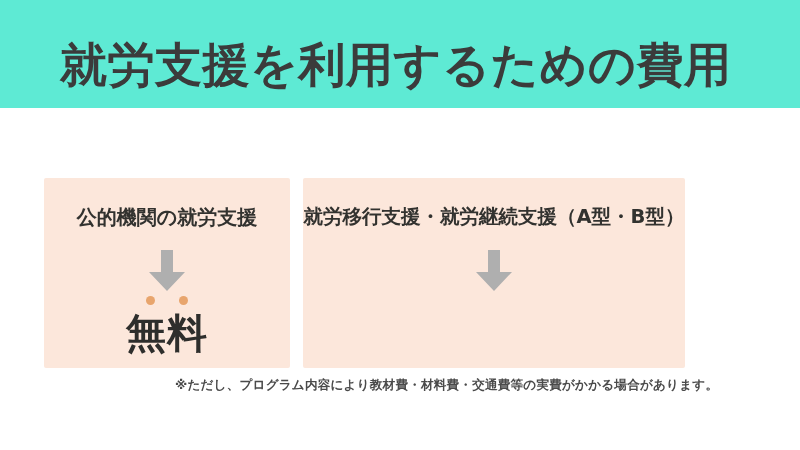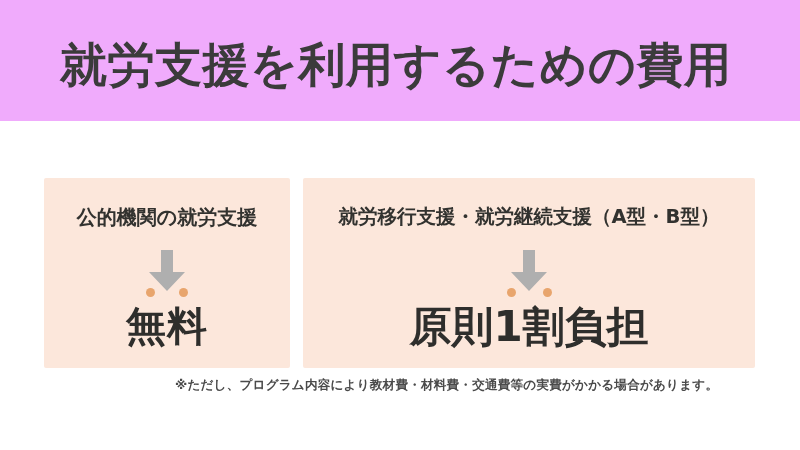--- a/index.html
+++ b/index.html
@@ -14,22 +14,22 @@
     overflow: hidden;
     position: relative;
   }
 
   
   .header-band {
     position: absolute;
     left: 0;
     top: 0;
     width: 800px;
-    height: 121px;
-    background: #f0abfc;
+    height: 108px;
+    background: #5eead4;
     box-sizing: border-box;
   }
   .page-title {
     position: absolute;
     left: 60px;
     top: 34px;
     font-size: 47px;
     line-height: 62px;
     font-weight: bold;
     color: #3b3b3b;
@@ -48,21 +48,21 @@
 
   .card {
     position: absolute;
     top: 47px;
     height: 190px;
     background: #fce7db;
     border-radius: 2px;
     box-sizing: border-box;
   }
   .card-left  { left: 44px;  width: 246px; }
-  .card-right { left: 303px; width: 452px; }
+  .card-right { left: 303px; width: 382px; }
 
   .card-heading {
     position: absolute;
     left: 0;
     right: 0;
     top: 26px;
     text-align: center;
     font-size: 20px;
     line-height: 26px;
     font-weight: bold;
@@ -84,21 +84,22 @@
     width: 36px;
     height: 41px;
     display: block;
   }
 
   
   .result-block {
     position: absolute;
     left: 0;
     right: 0;
-    top: 110px;
+    top: 118px;
+    font-family: Liberation Serif, serif;
   }
   .dots-row {
     display: flex;
     justify-content: center;
     gap: 24px;
     height: 9px;
   }
   .card-right .dots-row { gap: 27px; }
   .dot {
     width: 9px;
@@ -158,24 +159,17 @@
 
   <div class="card card-right">
     <div class="card-heading">就労移行支援・就労継続支援（A型・B型）</div>
 
     <div class="arrow-wrap">
       <svg class="arrow-down" viewBox="0 0 36 41">
         <polygon points="12,0 24,0 24,22 36,22 18,41 0,22 12,22" fill="#AFAFAF"></polygon>
       </svg>
     </div>
 
-    <div class="result-block">
-      <div class="dots-row">
-        <span class="dot"></span>
-        <span class="dot"></span>
-      </div>
-      <div class="result-text">原則1割負担</div>
-    </div>
   </div>
 
 </div>
 
 <div class="footnote">※ただし、プログラム内容により教材費・材料費・交通費等の実費がかかる場合があります。</div>
 
 </body></html>

